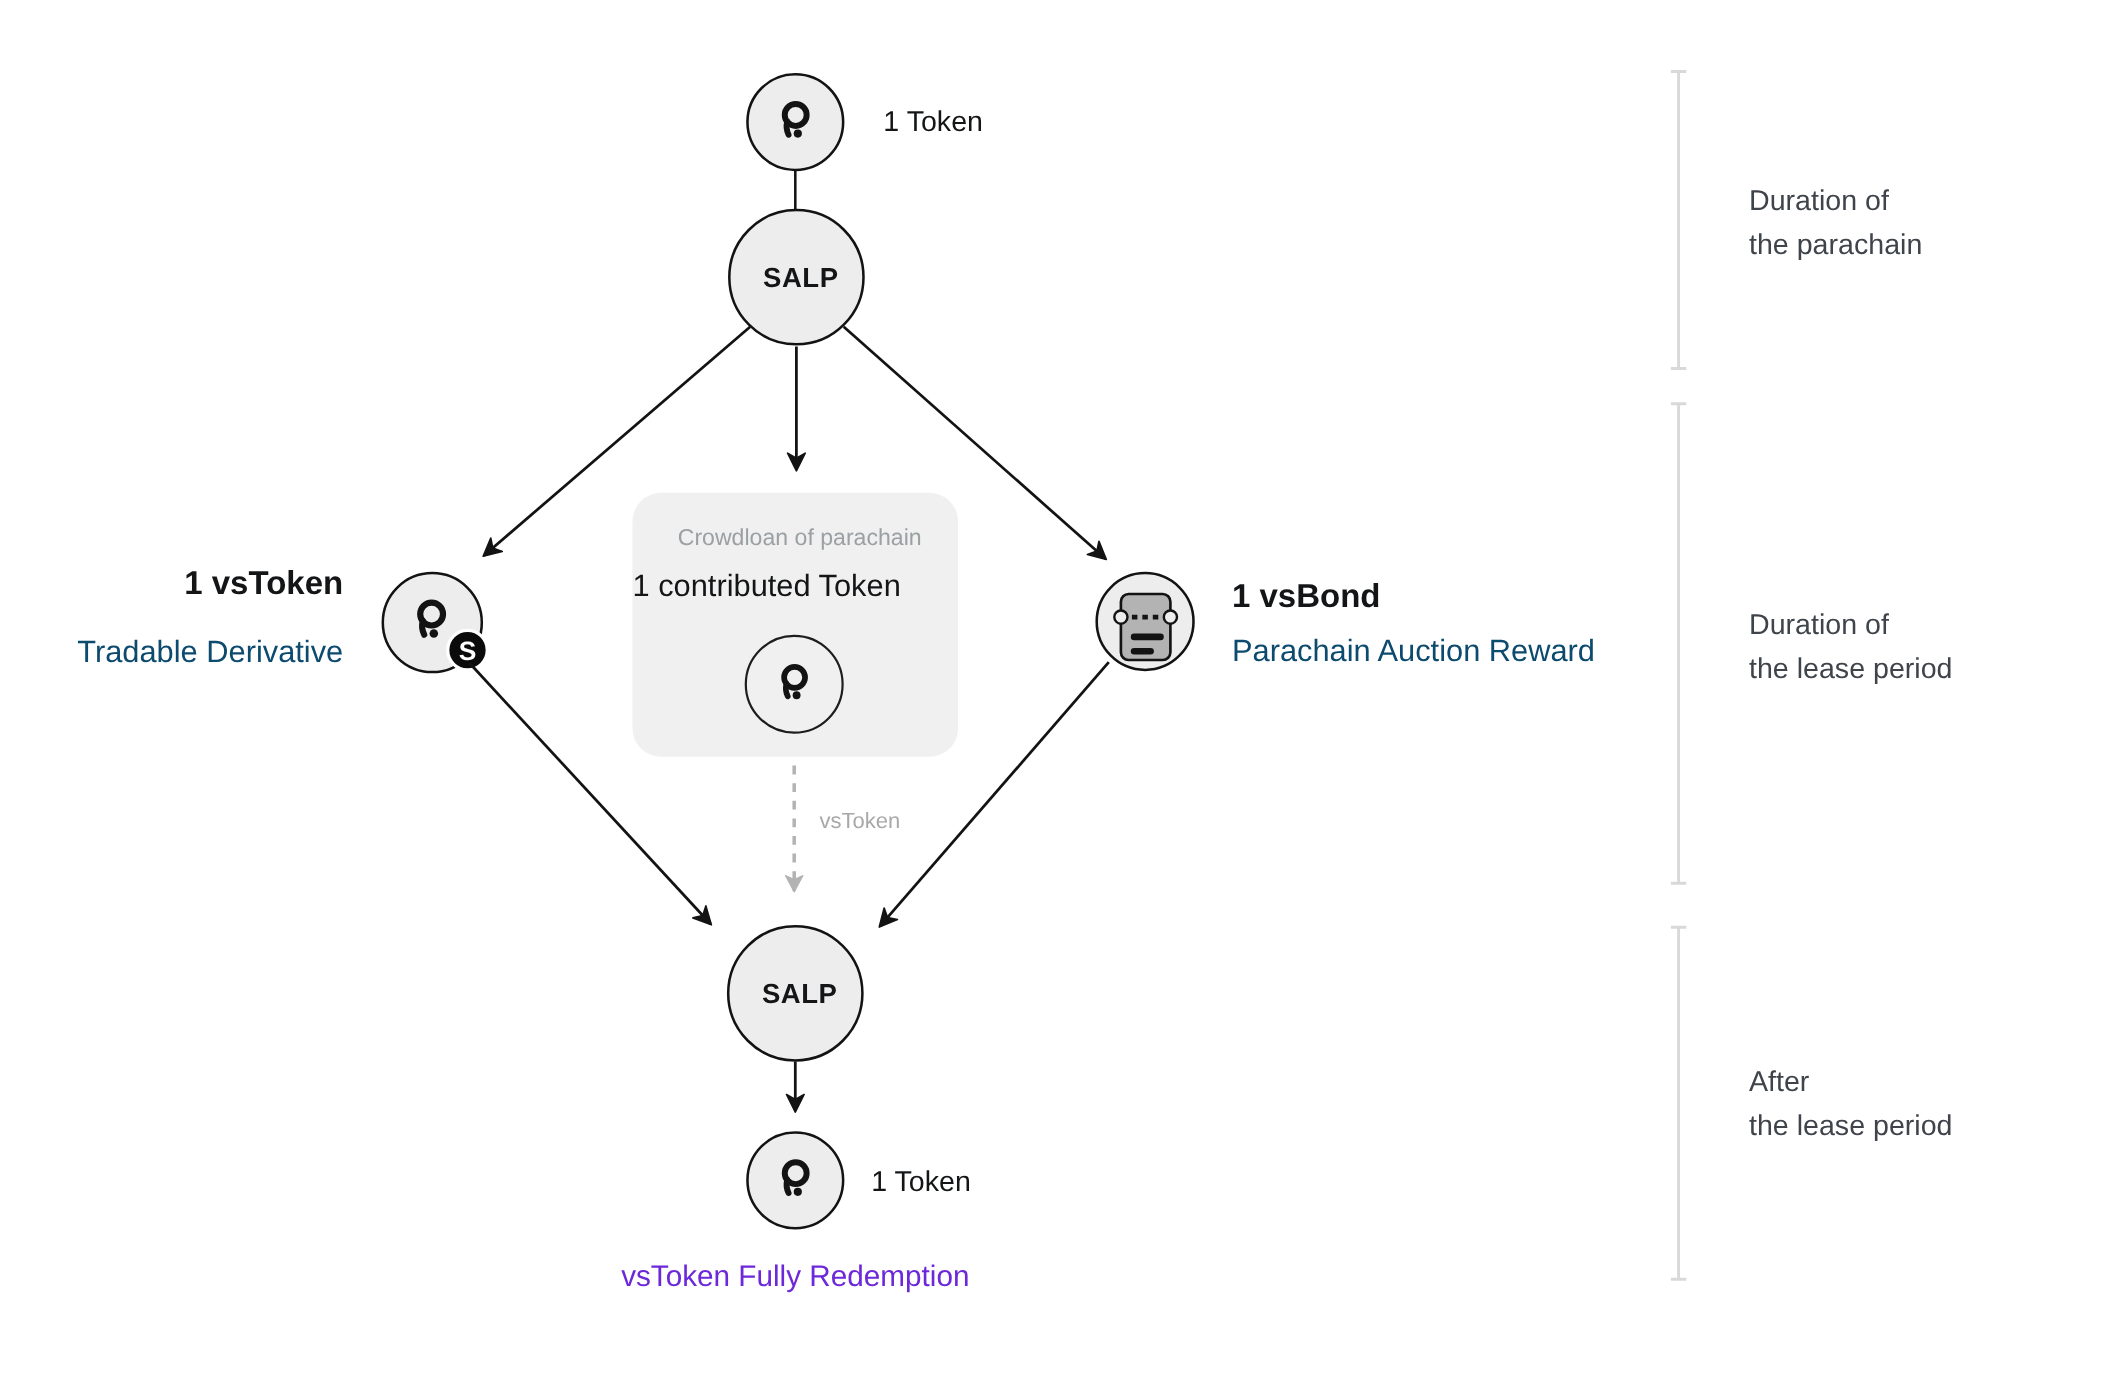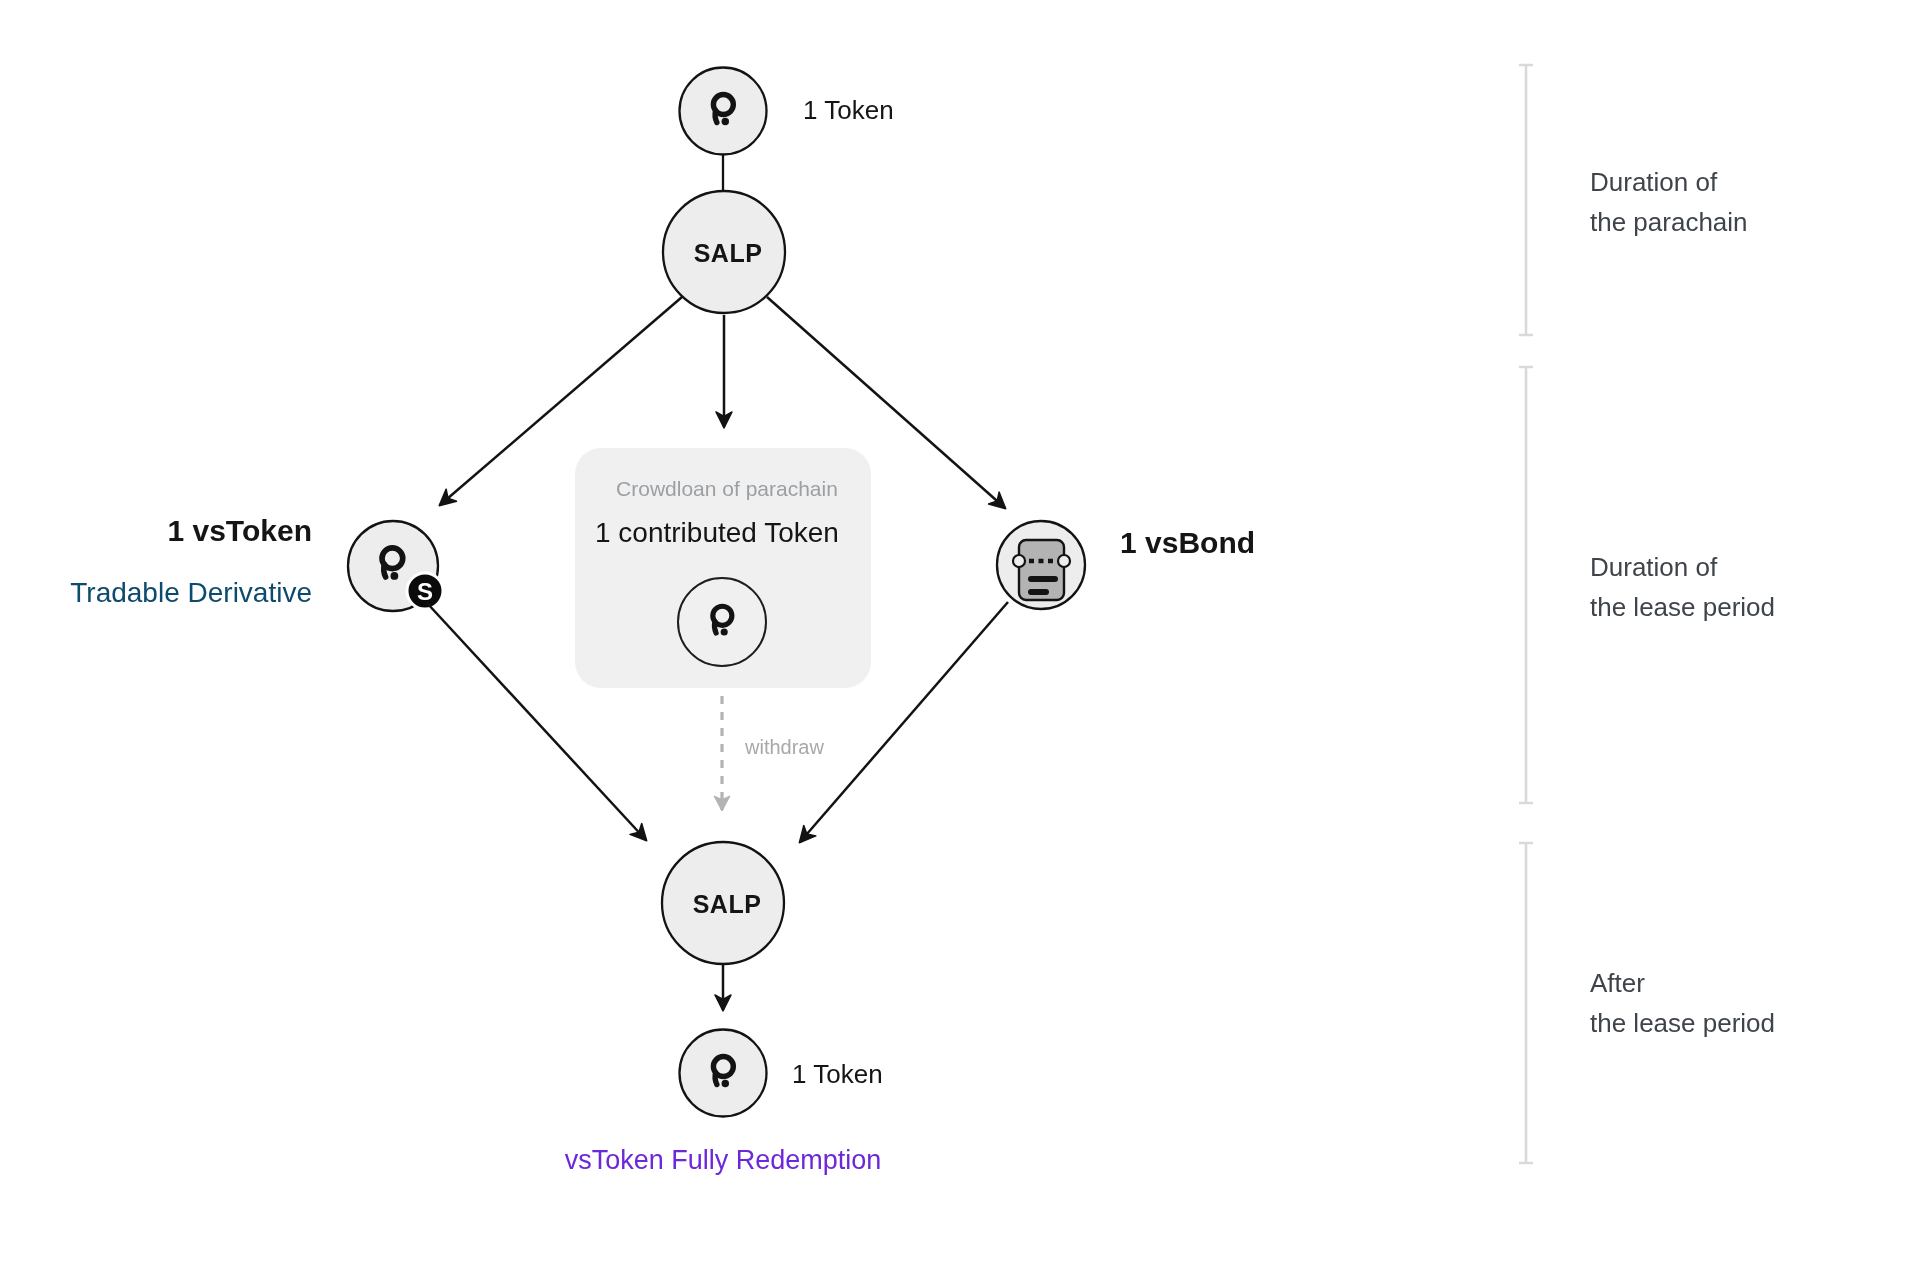--- a/index.html
+++ b/index.html
@@ -60,21 +60,20 @@
     line-height: 26px;
     color: #9ba0a3;
   }
   .box-main {
     width: 236px;
     text-align: left;
     font-size: 28px;
     font-weight: 500;
     line-height: 34px;
     color: #141517;
-    padding-left: 20px;
   }
   .withdraw-lbl {
     font-size: 20px;
     line-height: 24px;
     color: #a8a8a8;
   }
   .caption-lbl {
     width: 500px;
     text-align: center;
     font-size: 27px;
@@ -171,22 +170,23 @@
 
   <div class="lbl salp-lbl" style="left:663px; top:238px;">SALP</div>
 
   <div class="lbl branch-title align-right" style="left:50px; top:513px; width:262px;">1 vsToken</div>
   <div class="lbl branch-sub align-right" style="left:50px; top:576px; width:262px;">Tradable Derivative</div>
 
   <div class="lbl box-heading" style="left:575px; top:476px;">Crowdloan of parachain</div>
   <div class="lbl box-main" style="left:575px; top:516px;">1 contributed Token</div>
 
   <div class="lbl branch-title" style="left:1120px; top:525px;">1 vsBond</div>
-
-  <div class="lbl withdraw-lbl" style="left:745px; top:735px;">withdraw</div>
+  <div class="lbl branch-sub" style="left:1120px; top:575px;">Parachain Auction Reward</div>
+
+  <div class="lbl withdraw-lbl" style="left:745px; top:735px;">vsToken</div>
 
   <div class="lbl salp-lbl" style="left:662px; top:889px;">SALP</div>
 
   <div class="lbl token-lbl" style="left:792px; top:1058px;">1 Token</div>
 
   <div class="lbl caption-lbl" style="left:473px; top:1144px;">vsToken Fully Redemption</div>
 
   <div class="lbl phase-lbl" style="left:1590px; top:162px;">
     <span>Duration of</span>
     <span>the parachain</span>

